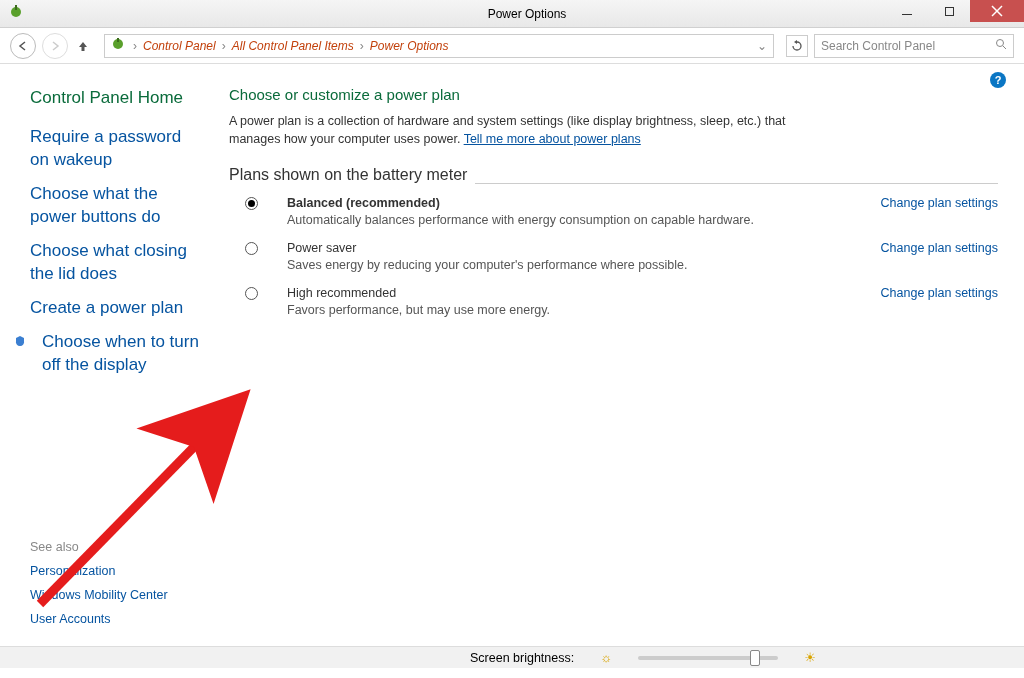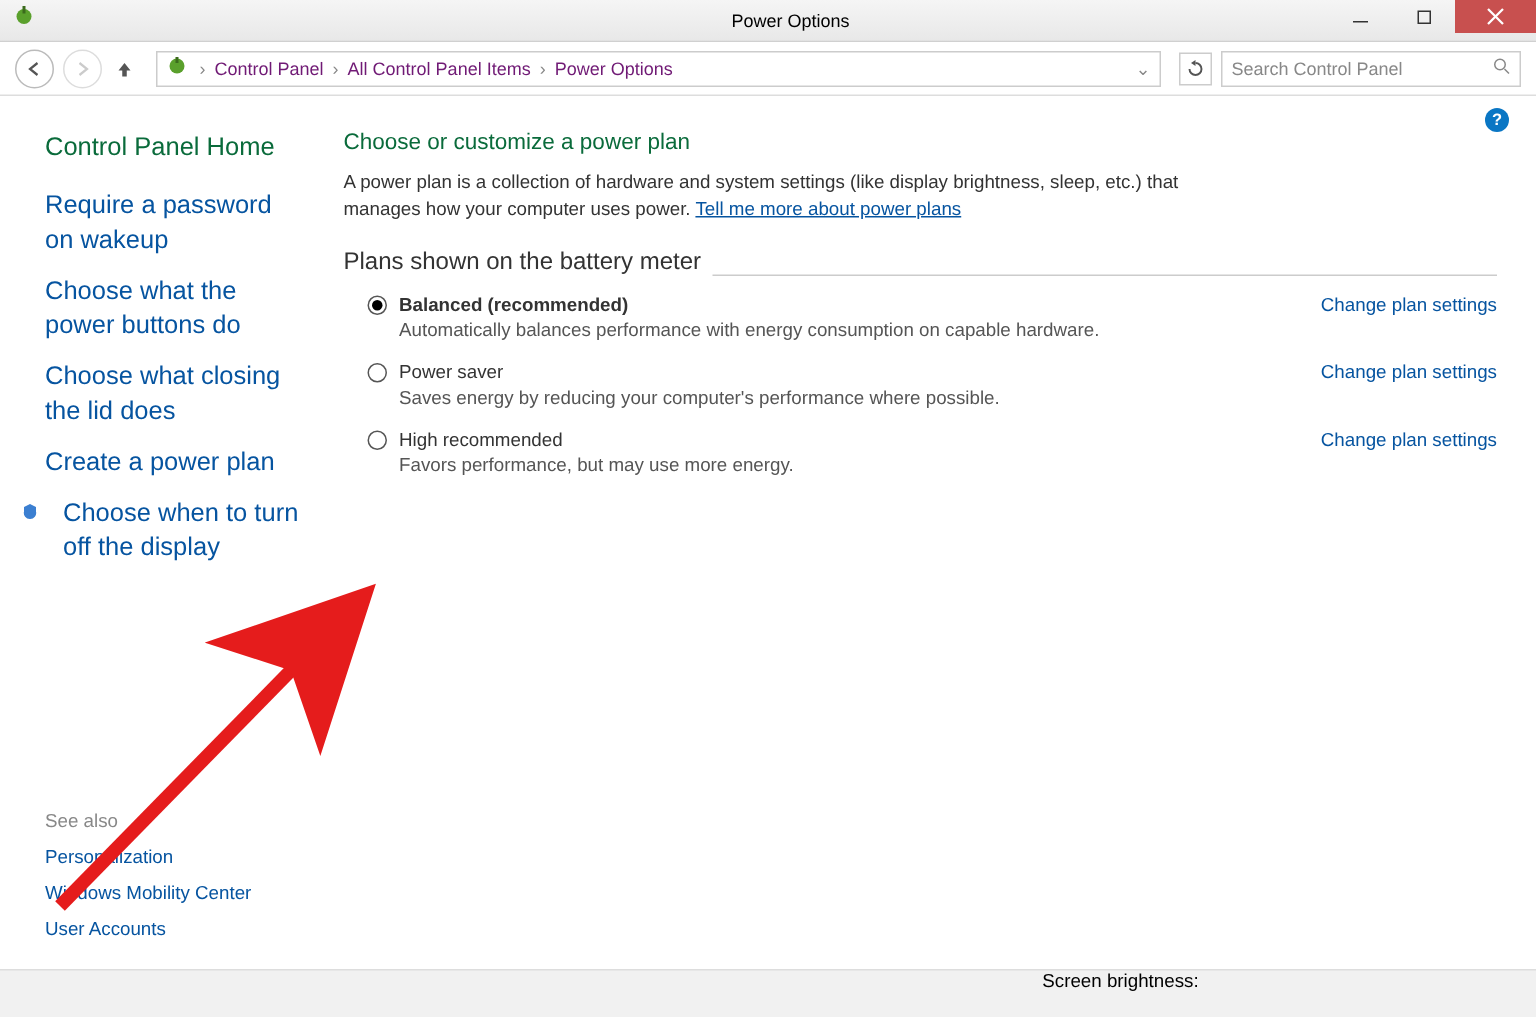--- a/index.html
+++ b/index.html
@@ -15,21 +15,21 @@
 .minline { width: 10px; height: 1px; background: #333; margin-top: 6px; }
 .maxbox { width: 9px; height: 9px; border: 1px solid #333; }
 
 
 .toolbar { height: 36px; background: #fff; border-bottom: 1px solid #ddd; display: flex; align-items: center; padding: 0 10px; gap: 6px; }
 .navbtn { width: 26px; height: 26px; border: 1px solid #bbb; border-radius: 50%; display: flex; align-items: center; justify-content: center; color: #888; cursor: pointer; }
 .navbtn.disabled { opacity: 0.5; }
 .uparrow { width: 18px; height: 18px; display: flex; align-items: center; justify-content: center; color: #555; cursor: pointer; }
 .breadcrumb { flex: 1; display: flex; align-items: center; border: 1px solid #ccc; height: 24px; padding: 0 6px; font-size: 12px; gap: 4px; margin: 0 6px; }
 .breadcrumb span.sep { color: #888; margin: 0 2px; }
-.bclink { color: #701a75; cursor: pointer; }
+.bclink { color: #c2410c; cursor: pointer; font-style: italic; }
 .bcdrop { color: #888; margin-left: auto; }
 .refreshbtn { width: 22px; height: 22px; border: 1px solid #ccc; display: flex; align-items: center; justify-content: center; color: #666; cursor: pointer; }
 .searchbox { width: 200px; height: 24px; border: 1px solid #ccc; display: flex; align-items: center; padding: 0 6px; font-size: 12px; color: #888; }
 .searchbox .mag { margin-left: auto; color: #888; }
 
 
 .content { display: flex; height: calc(678px - 28px - 36px - 32px); position: relative; }
 .helpicon { position: absolute; right: 18px; top: 8px; width: 16px; height: 16px; border-radius: 50%; background: #0a76c4; color: #fff; font-size: 11px; font-weight: bold; display: flex; align-items: center; justify-content: center; cursor: pointer; }
 
 .sidebar { width: 215px; padding: 24px 14px 12px 30px; font-size: 17px; }
@@ -44,34 +44,34 @@
 
 .main { flex: 1; padding: 22px 26px 10px 14px; font-size: 12.5px; color: #333; }
 .main h1 { color: #0a6b3b; font-size: 15px; font-weight: 400; margin-bottom: 10px; }
 .main .desc { line-height: 1.4; margin-bottom: 18px; max-width: 600px; }
 .inline-link { color: #0654a0; text-decoration: underline; cursor: pointer; }
 
 .group-label { display: flex; align-items: flex-end; margin-bottom: 12px; font-size: 16px; color: #333; }
 .group-label .line { flex: 1; height: 1px; background: #ccc; margin-left: 8px; }
 .group-label .toggle { width: 18px; height: 18px; border: 1px solid #999; border-radius: 50%; display: flex; align-items: center; justify-content: center; cursor: pointer; margin-left: 6px; font-size: 10px; }
 
-.plan { display: flex; margin-bottom: 14px; padding-left: 16px; }
+.plan { display: flex; margin-bottom: 14px; padding-left: 16px; gap: 21px; }
 .plan .radio { width: 13px; height: 13px; border: 1px solid #555; border-radius: 50%; margin-right: 8px; margin-top: 1px; flex-shrink: 0; display: flex; align-items: center; justify-content: center; cursor: pointer; }
 .plan .radio.selected::after { content: ""; width: 7px; height: 7px; background: #000; border-radius: 50%; }
 .plan .plan-body { flex: 1; }
 .plan .plan-name { font-size: 12.5px; }
 .plan .plan-name.bold { font-weight: bold; }
 .plan .plan-desc { color: #555; margin-top: 3px; }
 .plan .plan-link { color: #0654a0; cursor: pointer; margin-left: auto; white-space: nowrap; padding-left: 20px; }
 
 
 .arrow-svg { position: absolute; left: 20px; top: 260px; pointer-events: none; }
 
 
-.bottombar { height: 32px; background: #f1f1f1; border-top: 1px solid #ddd; display: flex; align-items: center; font-size: 12.5px; padding-left: 470px; gap: 26px; flex-direction: column; }
+.bottombar { height: 22px; background: #f1f1f1; border-top: 1px solid #ddd; display: flex; align-items: center; font-size: 12.5px; padding-left: 470px; gap: 26px; }
 .slider { width: 140px; height: 4px; background: #ccc; position: relative; border-radius: 2px; }
 .slider .thumb { position: absolute; right: 18px; top: -6px; width: 10px; height: 16px; background: #fff; border: 1px solid #888; border-radius: 2px; cursor: pointer; }
 .sunicon { color: #d9a400; font-size: 13px; }
 
 </style>
 </head>
 <body>
 
 <div class="titlebar">
   <span class="titlebar-icon">

